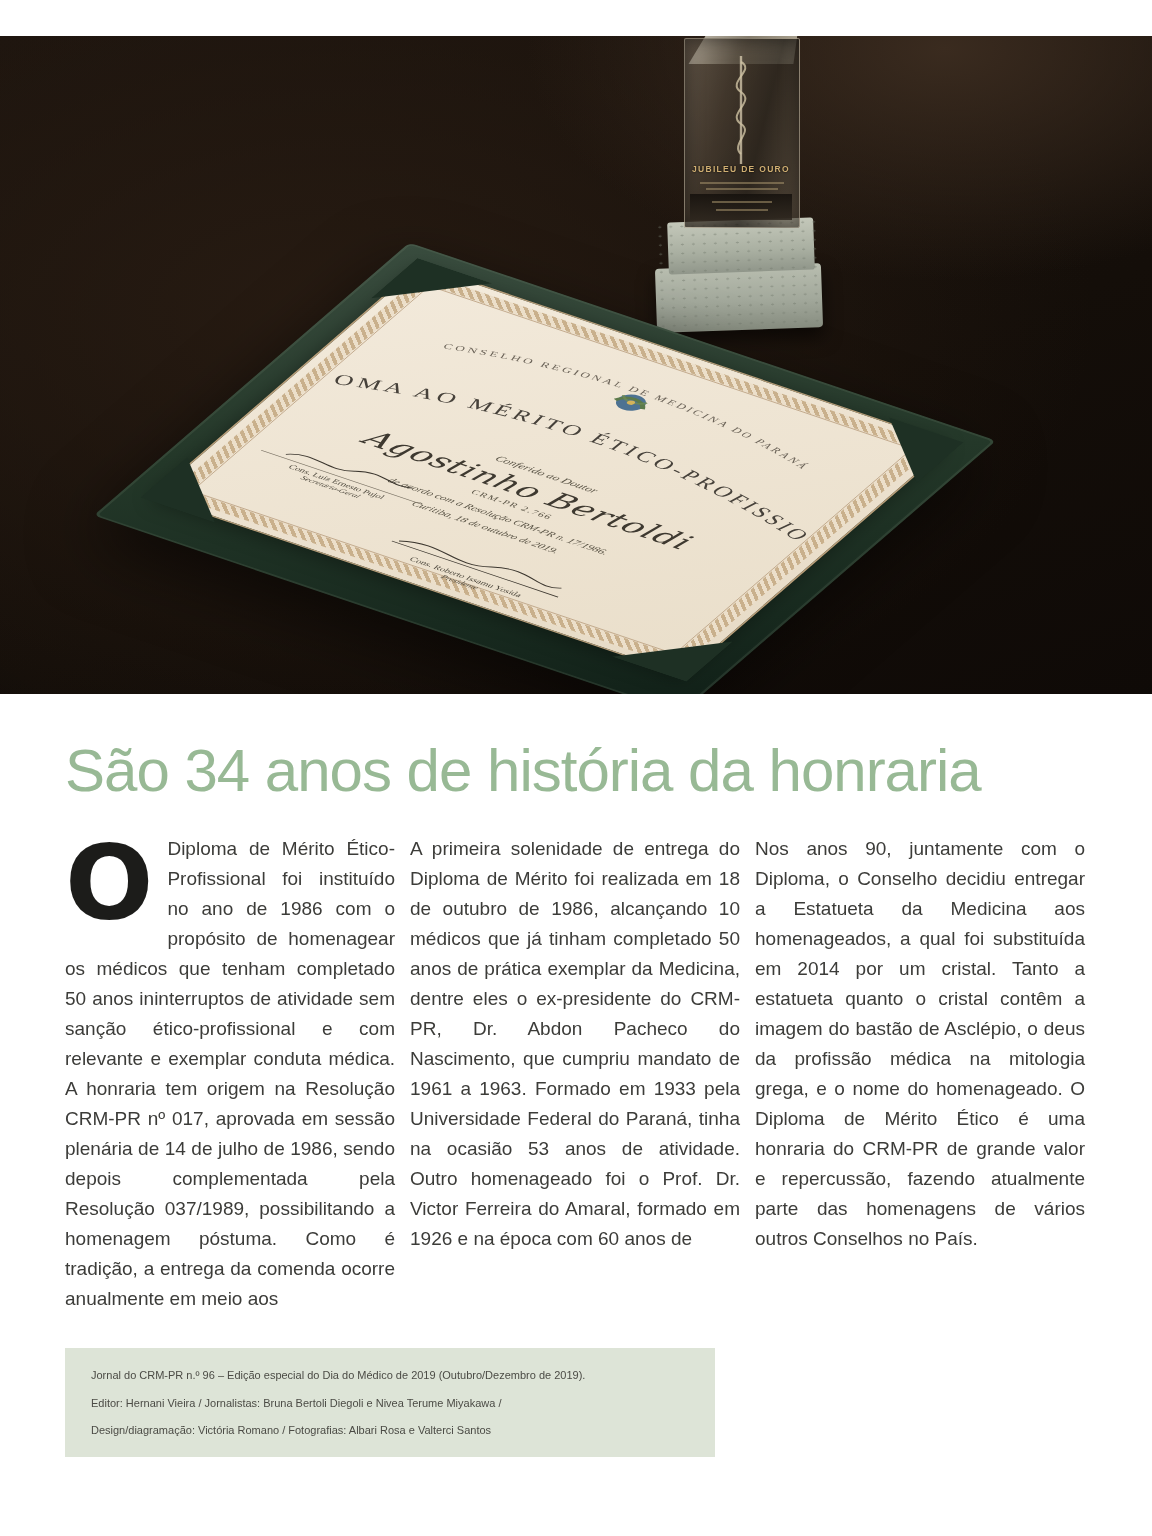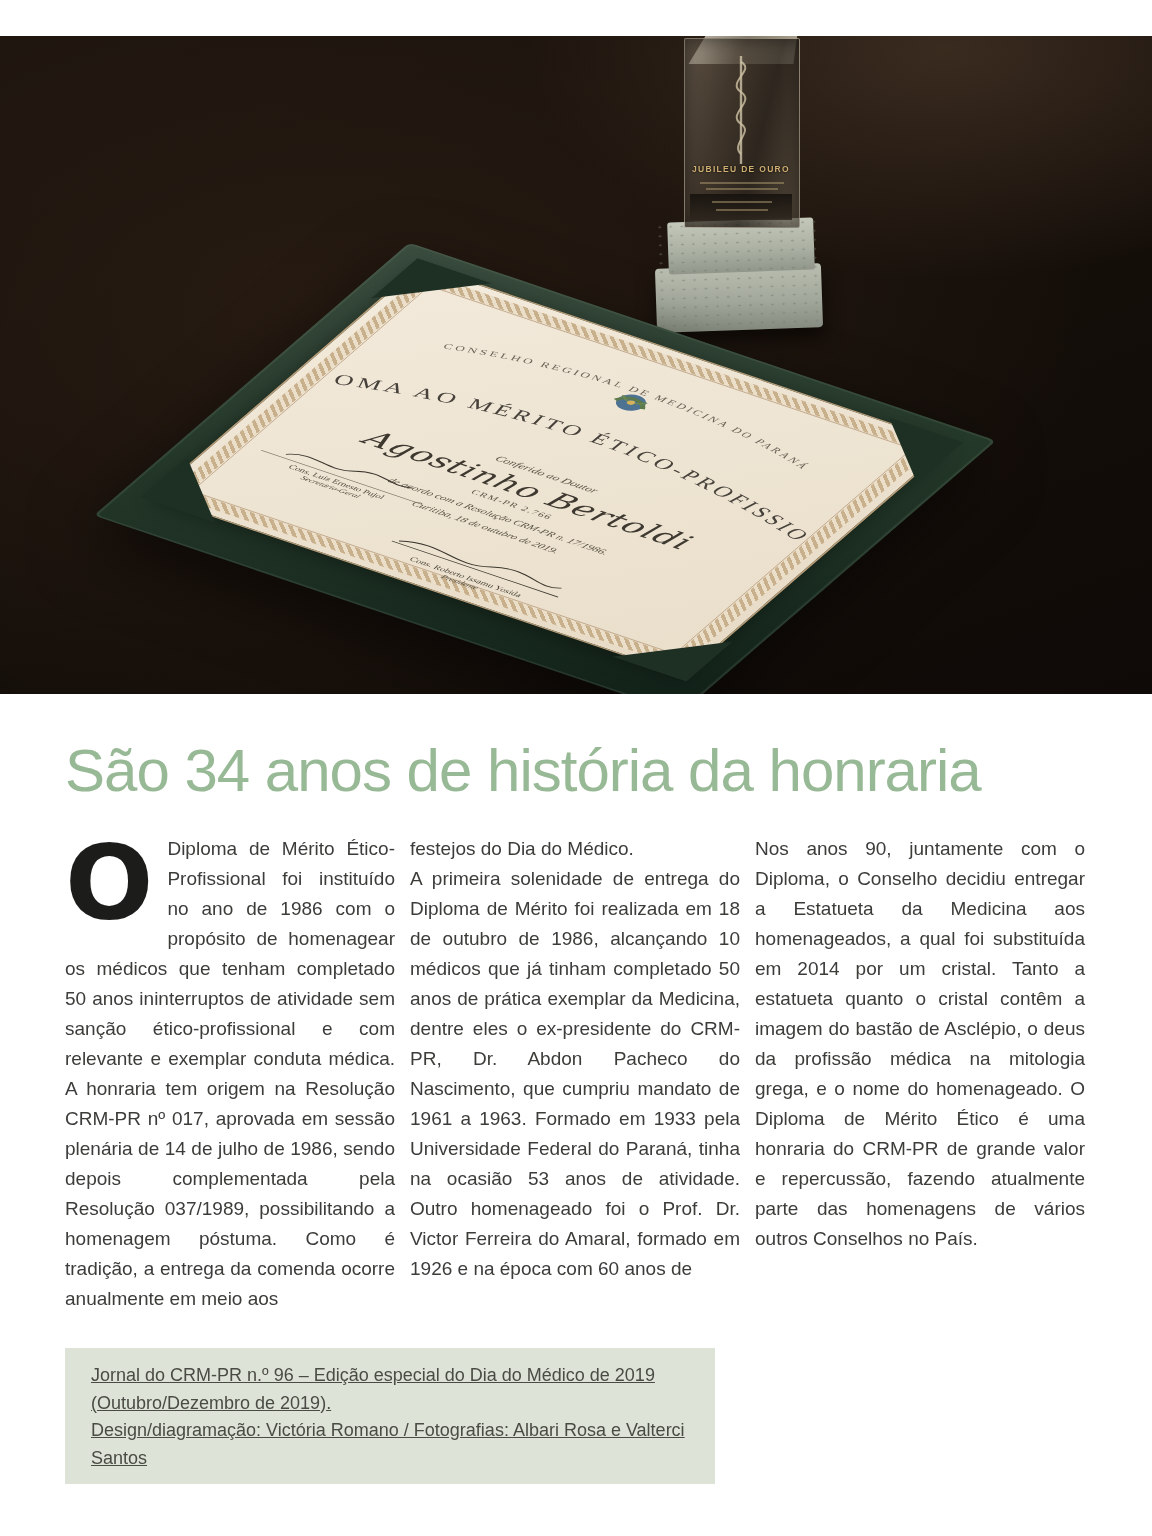--- a/index.html
+++ b/index.html
@@ -80,21 +80,21 @@
   .columns{display:flex;gap:15px;margin:30px 65px 0 65px;}
   .col{width:330px;font-size:19px;line-height:30px;text-align:justify;color:#3c3c39;}
   .col p{margin:0;}
   .dropcap{float:left;font-family:"DejaVu Sans",sans-serif;font-weight:800;font-size:104px;
       line-height:82px;margin:8px 14px 2px 0;color:#1c1c1a;}
 
   
   .box-exp{margin:34px 0 0 65px;width:650px;box-sizing:border-box;background:#dde4d7;
       padding:14px 26px 12px 26px;}
   .exp-title{font-size:17px;font-weight:bold;color:#1b1b18;letter-spacing:.3px;margin:0 0 4px 0;}
-  .exp-line{font-size:18px;line-height:27.5px;color:#4b4b45;text-decoration:underline;}
+  .exp-line{font-size:11px;line-height:27.5px;color:#4b4b45;}
 </style>
 </head>
 <body>
 
 <div class="page">
 
   <figure class="photo" style="margin:0;">
 
     <div class="base-lower"></div>
     <div class="base-upper"></div>
@@ -171,29 +171,29 @@
   </figure>
 
   <main>
     <h1 class="headline">São 34 anos de história da honraria</h1>
 
     <div class="columns">
       <div class="col">
         <p><span class="dropcap">O</span><span>Diploma de Mérito Ético-Profissional foi instituído no ano de 1986 com o propósito de homenagear os médicos que tenham completado 50 anos ininterruptos de atividade sem sanção ético-profissional e com relevante e exemplar conduta médica. A honraria tem origem na Resolução CRM-PR nº 017, aprovada em sessão plenária de 14 de julho de 1986, sendo depois complementada pela Resolução 037/1989, possibilitando a homenagem póstuma. Como é tradição, a entrega da comenda ocorre anualmente em meio aos</span></p>
       </div>
       <div class="col">
-        <p>festejos do Dia do Médico.</p>
         <p>A primeira solenidade de entrega do Diploma de Mérito foi realizada em 18 de outubro de 1986, alcançando 10 médicos que já tinham completado 50 anos de prática exemplar da Medicina, dentre eles o ex-presidente do CRM-PR, Dr. Abdon Pacheco do Nascimento, que cumpriu mandato de 1961 a 1963. Formado em 1933 pela Universidade Federal do Paraná, tinha na ocasião 53 anos de atividade. Outro homenageado foi o Prof. Dr. Victor Ferreira do Amaral, formado em 1926 e na época com 60 anos de</p>
       </div>
       <div class="col">
         <p>Nos anos 90, juntamente com o Diploma, o Conselho decidiu entregar a Estatueta da Medicina aos homenageados, a qual foi substituída em 2014 por um cristal. Tanto a estatueta quanto o cristal contêm a imagem do bastão de Asclépio, o deus da profissão médica na mitologia grega, e o nome do homenageado. O Diploma de Mérito Ético é uma honraria do CRM-PR de grande valor e repercussão, fazendo atualmente parte das homenagens de vários outros Conselhos no País.</p>
       </div>
     </div>
 
     <section class="box-exp">
       <div class="exp-line">Jornal do CRM-PR n.º 96 – Edição especial do Dia do Médico de 2019 (Outubro/Dezembro de 2019).</div>
+      <div class="exp-line">Editor: Hernani Vieira / Jornalistas: Bruna Bertoli Diegoli e Nivea Terume Miyakawa /</div>
       <div class="exp-line">Design/diagramação: Victória Romano / Fotografias: Albari Rosa e Valterci Santos</div>
 
     </section>
 
   </main>
 
 </div>
 
 </body></html>

